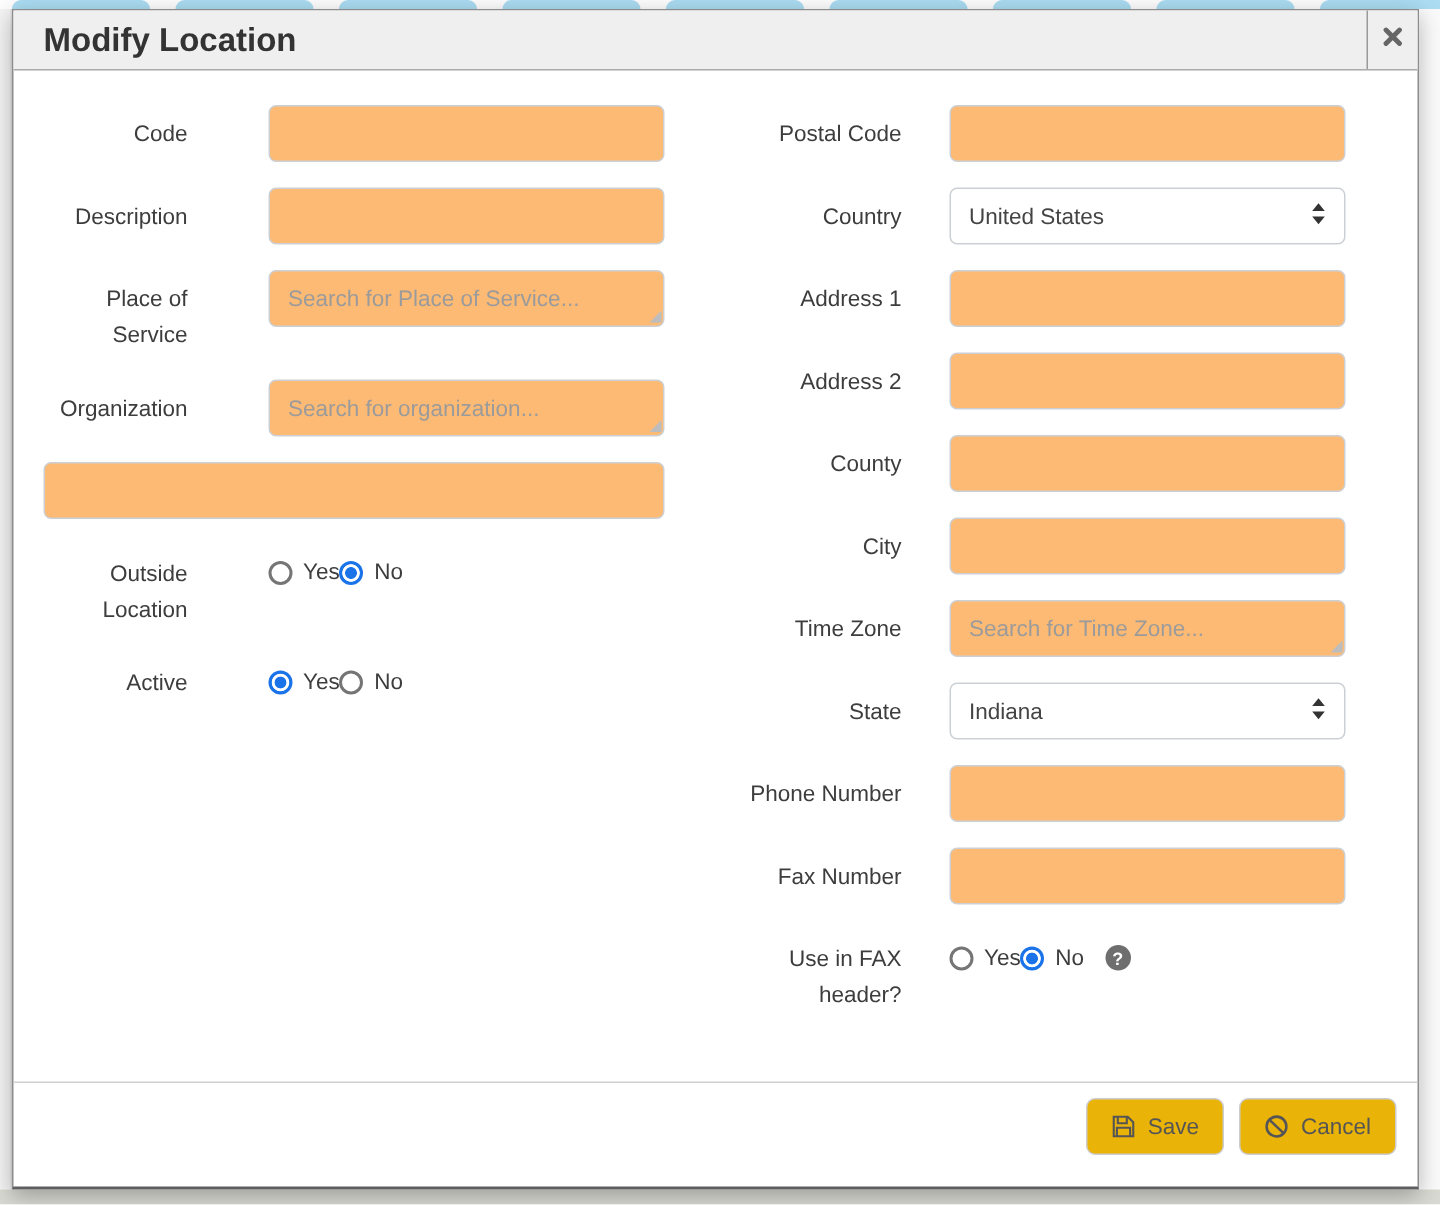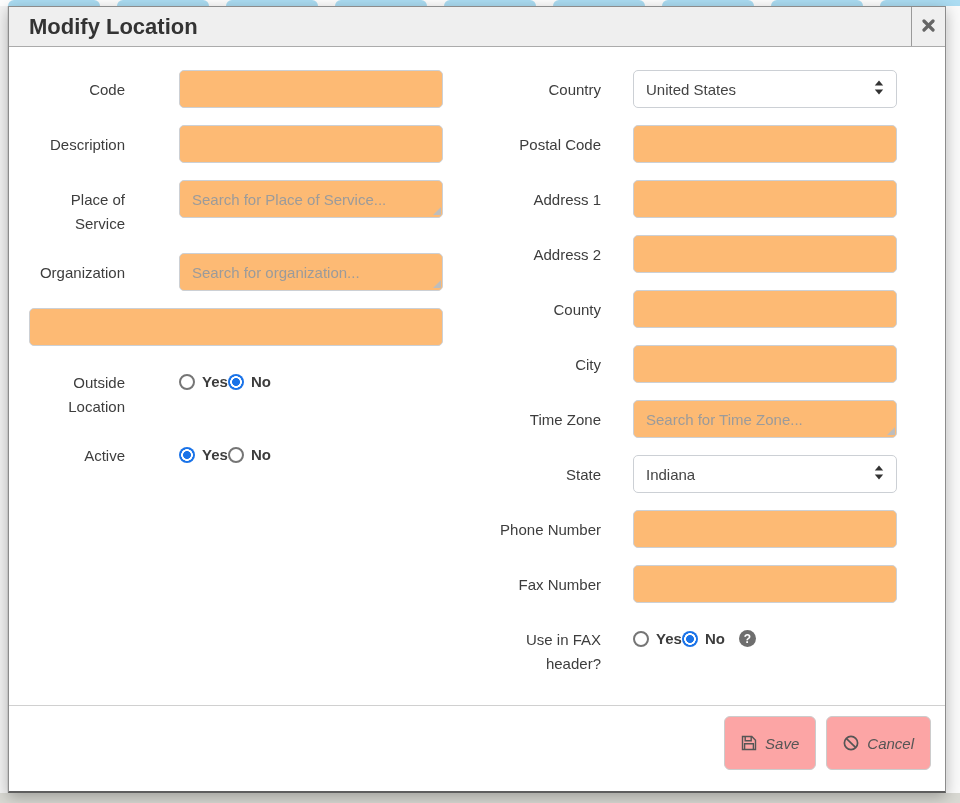--- a/index.html
+++ b/index.html
@@ -49,38 +49,38 @@
     background:#fdba74; }
   .tinput::placeholder { color:#9b9b9b; opacity:1; }
   .grip { position:absolute; right:2px; bottom:3px; width:0; height:0;
     border-bottom:8px solid #bdbdbd; border-left:8px solid transparent; }
 
   .select { height:38px; border:1px solid #ccd0d5; border-radius:5px;
     display:flex; align-items:center; justify-content:space-between;
     padding:0 12px; font-size:15px; color:#444; background:#fff; cursor:pointer; }
 
   .radios { display:flex; align-items:center; padding-top:10px; }
-  .ropt { display:inline-flex; align-items:flex-end; cursor:pointer;font-weight:bold; }
+  .ropt { display:inline-flex; align-items:flex-end; cursor:pointer; }
   .ropt + .ropt { }
   .rdot { width:16px; height:16px; border-radius:50%; margin-right:7px;
     border:2px solid #757575; background:#fff; flex:0 0 auto; }
   .rdot.checked { border:none;
     background:radial-gradient(circle closest-side,
       #1a73e8 0 46%, #fff 52% 70%, #1a73e8 76% 100%); }
   .rlabel { font-size:15px; color:#3d3d3d; }
 
   .help { width:17px; height:17px; border-radius:50%; background:#6e6e6e;
     color:#fff; font-size:12px; font-weight:bold; display:inline-flex;
     align-items:center; justify-content:center; margin-left:14px; cursor:pointer; }
 
   .modal-footer { flex:0 0 auto; margin-top:auto; border-top:1px solid #d0d0d0;
     display:flex; justify-content:flex-end; gap:10px; padding:10px 14px 21px; }
-  .btn { display:inline-flex; align-items:center; gap:8px; height:54px;
-    padding:0 16px; background:#fca5a5; border:1px solid #ccc; border-radius:6px;
-    font-family:inherit; font-size:15px; color:#555; cursor:pointer;font-style:italic; }
+  .btn { display:inline-flex; align-items:center; gap:8px; height:38px;
+    padding:0 16px; background:#eab308; border:1px solid #ccc; border-radius:6px;
+    font-family:inherit; font-size:15px; color:#555; cursor:pointer; }
   .bicon { display:inline-flex; }
 </style>
 </head>
 <body>
 
 <div class="backdrop-top">
   <span class="btab"></span>
   <span class="btab"></span>
   <span class="btab"></span>
   <span class="btab"></span>
@@ -174,38 +174,38 @@
             <span class="rlabel">No</span>
           </span>
         </div>
       </div>
 
     </div>
 
     <div class="col-right">
 
       <div class="row">
+        <label class="flabel">Postal Code</label>
+        <div class="ctrl">
+          <input class="tinput" type="text" value="" style="">
+        </div>
+      </div>
+
+      <div class="row">
         <label class="flabel">Country</label>
         <div class="ctrl">
           <div class="select">
             <span>United States</span>
             <span>
               <svg width="10" height="15" viewBox="0 0 10 15">
                 <path d="M5 0.5 L9.2 5.6 H0.8 Z" fill="#333"></path>
                 <path d="M5 14.5 L9.2 9.4 H0.8 Z" fill="#333"></path>
               </svg>
             </span>
           </div>
-        </div>
-      </div>
-
-      <div class="row">
-        <label class="flabel">Postal Code</label>
-        <div class="ctrl">
-          <input class="tinput" type="text" value="" style="">
         </div>
       </div>
 
       <div class="row">
         <label class="flabel">Address 1</label>
         <div class="ctrl">
           <input class="tinput" type="text" value="" style="">
         </div>
       </div>
 

